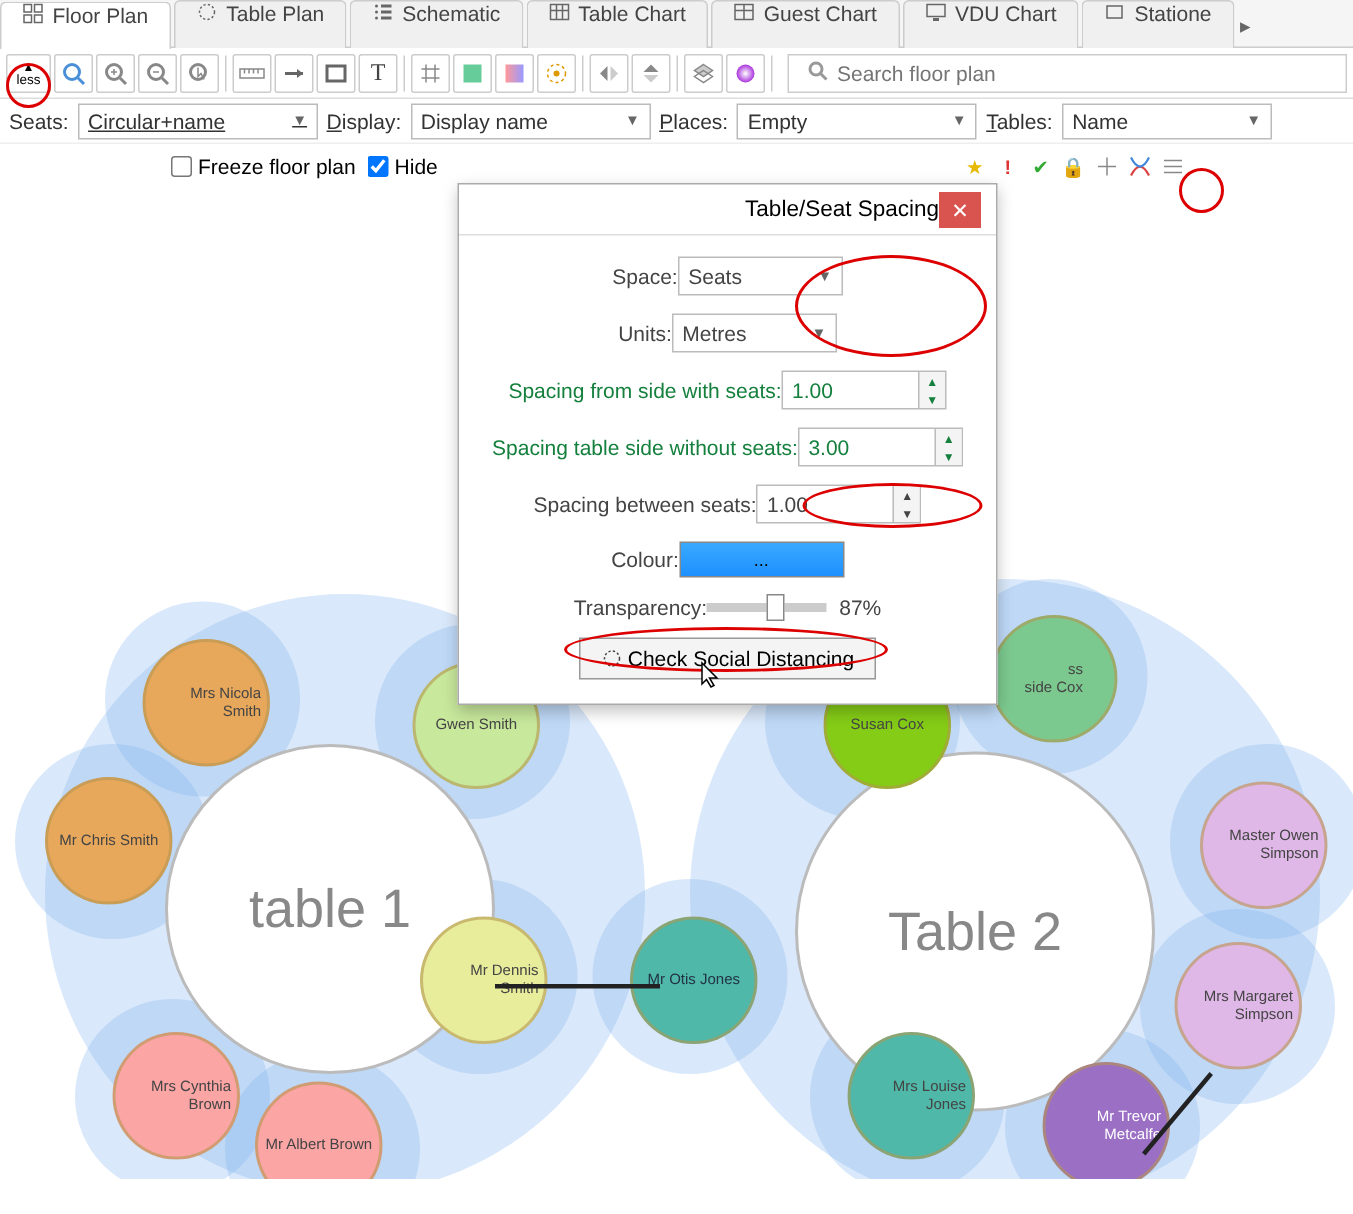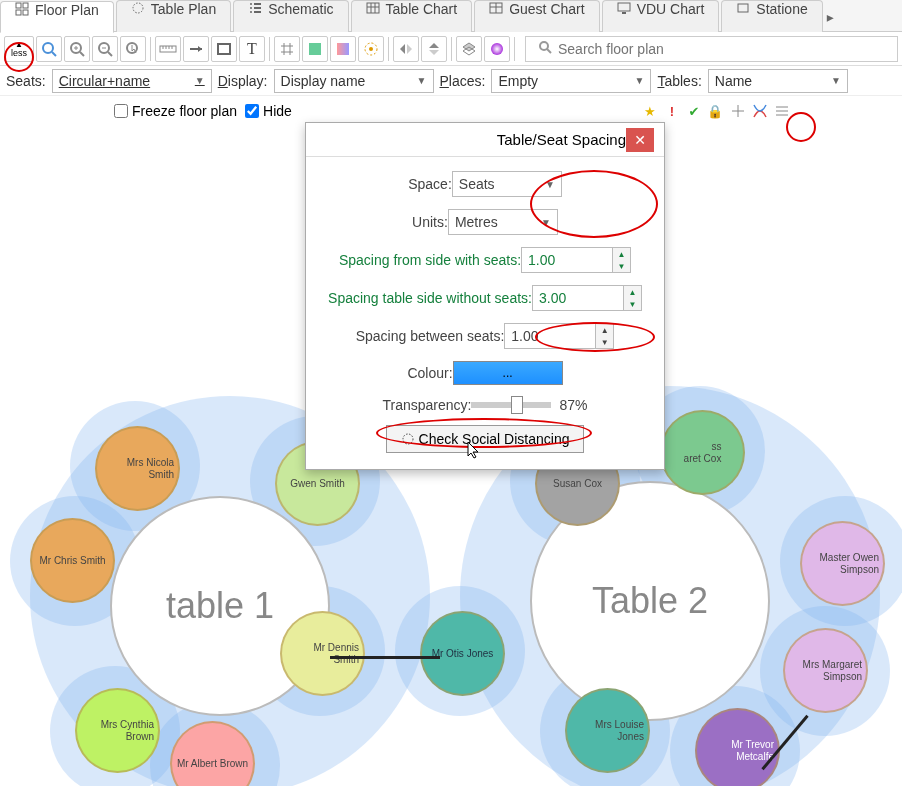--- a/index.html
+++ b/index.html
@@ -343,54 +343,54 @@
   <div class="halo" style="left:510px; top:290px; width:130px; height:130px;"></div>
   <div class="halo" style="left:635px; top:260px; width:130px; height:130px;"></div>
   <div class="halo" style="left:540px; top:540px; width:130px; height:130px;"></div>
   <div class="halo" style="left:670px; top:560px; width:130px; height:130px;"></div>
   <div class="halo" style="left:760px; top:480px; width:130px; height:130px;"></div>
   <div class="halo" style="left:780px; top:370px; width:130px; height:130px;"></div>
 
   <div class="table-circle" style="left:110px; top:370px; width:220px; height:220px;">
       <span>table 1</span>
     </div>
-  <div class="table-circle" style="left:530px; top:355px; width:240px; height:240px;">
+  <div class="table-circle" style="left:530px; top:375px; width:240px; height:240px;">
       <span>Table 2</span>
     </div>
 
   <div class="proximity-line" style="left:330px; top:530px; width:110px;"></div>
   <div class="proximity-line" style="left:750px; top:615px; width:70px; transform:rotate(-50deg);"></div>
 
   <div class="guest" style="left:95px; top:300px; width:85px; height:85px; background:#e8a85c;">
       <span>Mrs Nicola Smith</span>
     </div>
   <div class="guest" style="left:30px; top:392px; width:85px; height:85px; background:#e8a85c;">
       <span>Mr Chris Smith</span>
     </div>
   <div class="guest" style="left:275px; top:315px; width:85px; height:85px; background:#c8e89c;">
       <span>Gwen Smith</span>
     </div>
   <div class="guest" style="left:280px; top:485px; width:85px; height:85px; background:#e8ed9c;">
       <span>Mr Dennis Smith</span>
     </div>
-  <div class="guest" style="left:75px; top:562px; width:85px; height:85px; background:#bef264;">
+  <div class="guest" style="left:75px; top:562px; width:85px; height:85px; background:#fca5a5;">
       <span>Mrs Cynthia Brown</span>
     </div>
   <div class="guest" style="left:170px; top:595px; width:85px; height:85px; background:#fca5a5;">
       <span>Mr Albert Brown</span>
     </div>
 
   <div class="guest" style="left:420px; top:485px; width:85px; height:85px; background:#4fb8a8; color:#234;">
       <span>Mr Otis Jones</span>
     </div>
-  <div class="guest" style="left:535px; top:315px; width:85px; height:85px; background:#a3a3a3;">
+  <div class="guest" style="left:549px; top:315px; width:85px; height:85px; background:#84cc16;">
       <span>Susan Cox</span>
     </div>
   <div class="guest" style="left:660px; top:284px; width:85px; height:85px; background:#7cc98f;">
-      <span><span>ss</span><br><span>aret Cox</span></span>
+      <span><span>ss</span><br><span>side Cox</span></span>
     </div>
   <div class="guest" style="left:565px; top:562px; width:85px; height:85px; background:#4fb8a8;">
       <span>Mrs Louise Jones</span>
     </div>
   <div class="guest" style="left:695px; top:582px; width:85px; height:85px; background:#9b6fc4; color:#fff;">
       <span>Mr Trevor Metcalfe</span>
     </div>
   <div class="guest" style="left:783px; top:502px; width:85px; height:85px; background:#e0b8e8;">
       <span>Mrs Margaret Simpson</span>
     </div>

